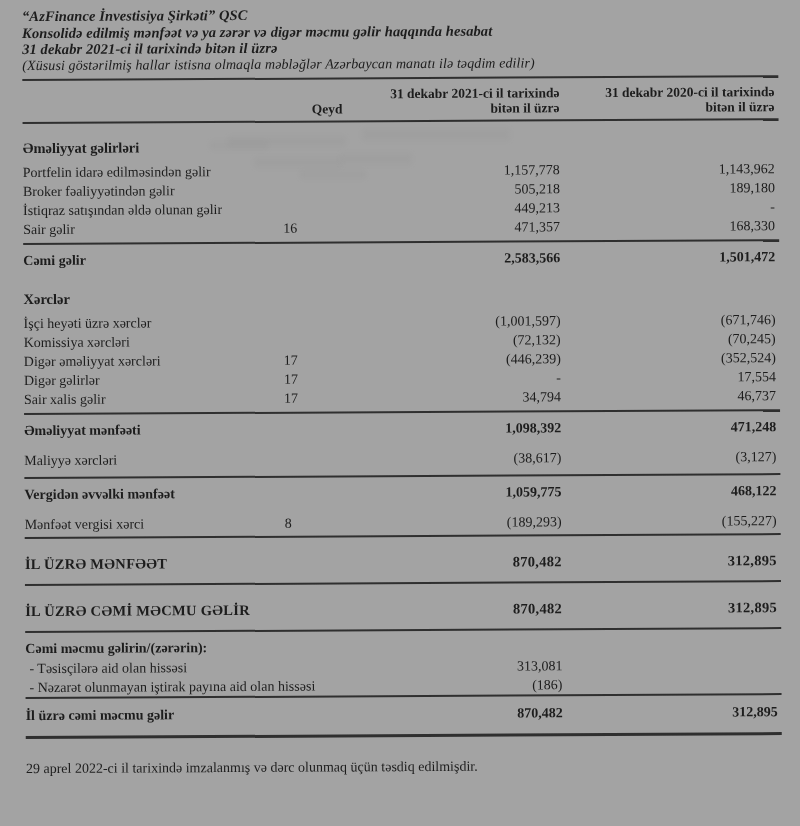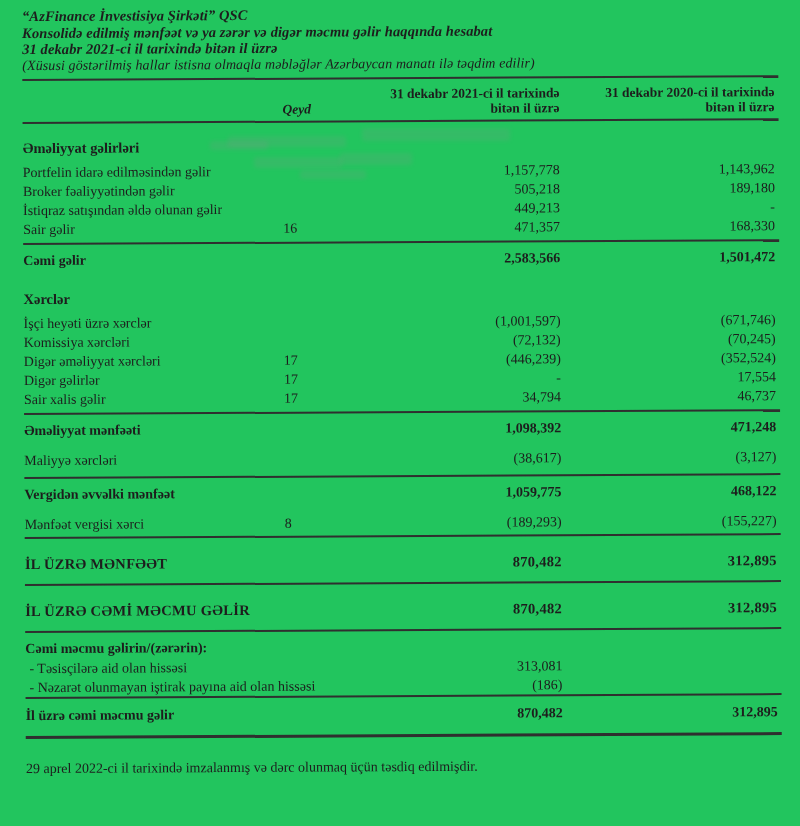--- a/index.html
+++ b/index.html
@@ -4,21 +4,21 @@
 <style>
   html, body { margin: 0; padding: 0; }
   body {
     width: 800px; height: 826px;
     background: #ffffff;
     font-family: "Liberation Serif", serif;
   }
   .page {
     position: relative;
     width: 800px; height: 826px;
-    background: #22c55e;
+    background: #a3a3a3;
     overflow: hidden;
     color: #1d1d1d;
   }
   .doc {
     position: absolute;
     left: 0; top: 0; right: 0;
     padding: 8px 20px 0 24px;
     transform: rotate(-0.3deg);
     transform-origin: 40px 400px;
   }
@@ -28,21 +28,21 @@
   .rule { height: 2px; background: #2f2f2f; }
   .rule.top { margin-top: 5px; }
   
   .colhead {
     display: grid;
     grid-template-columns: 260px 60px 217px 215px;
     align-items: end;
     padding: 7px 0 4px 0;
     font-weight: 700; font-size: 13.5px; line-height: 15px;
   }
-  .colhead .c-note { text-align: left; font-style: italic; }
+  .colhead .c-note { text-align: right; }
   .colhead .c-2021, .colhead .c-2020 { text-align: right; }
   
   #rows { font-size: 14px; }
   .row {
     display: grid;
     grid-template-columns: 260px 60px 217px 215px;
     line-height: 19px;
   }
   .cell.note { }
   .cell.v2021, .cell.v2020 { text-align: right; }

